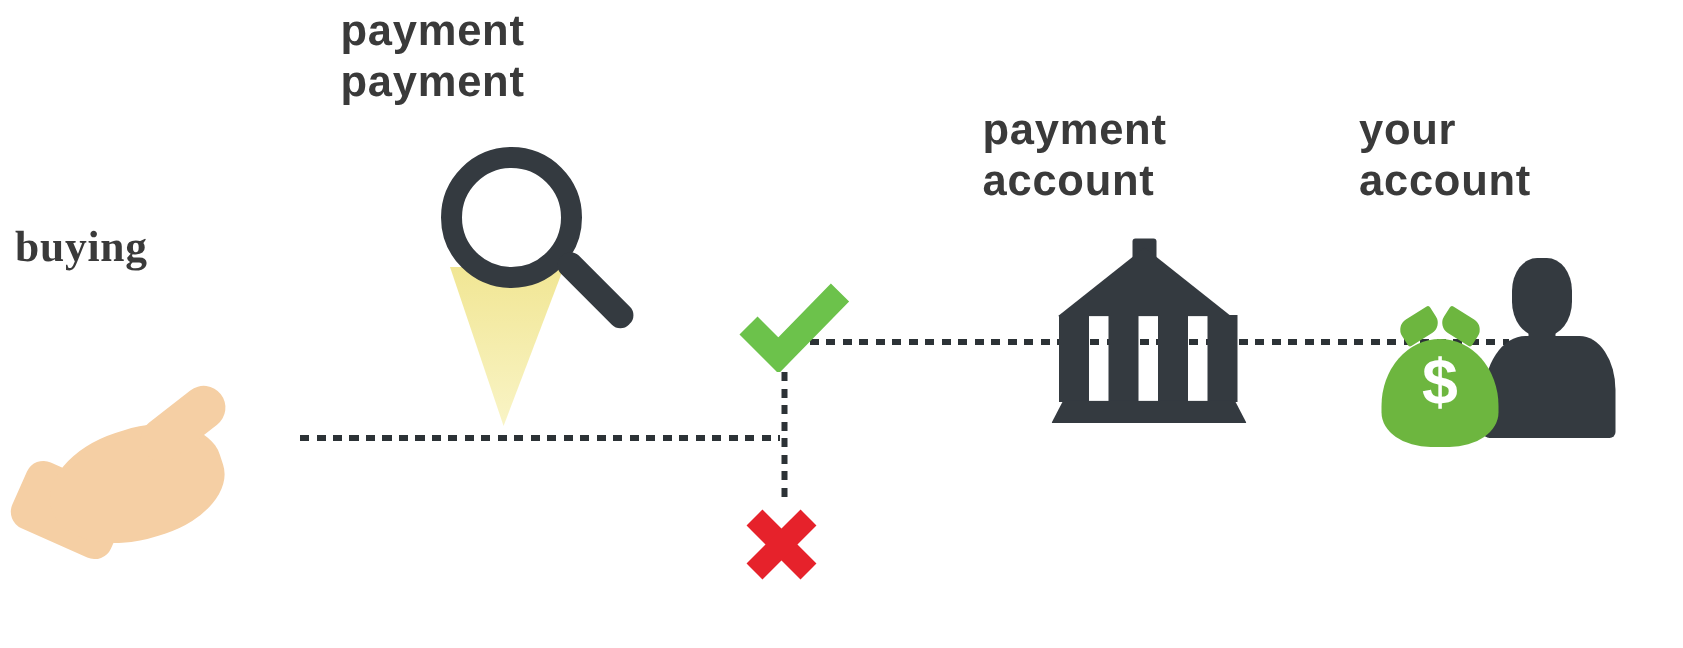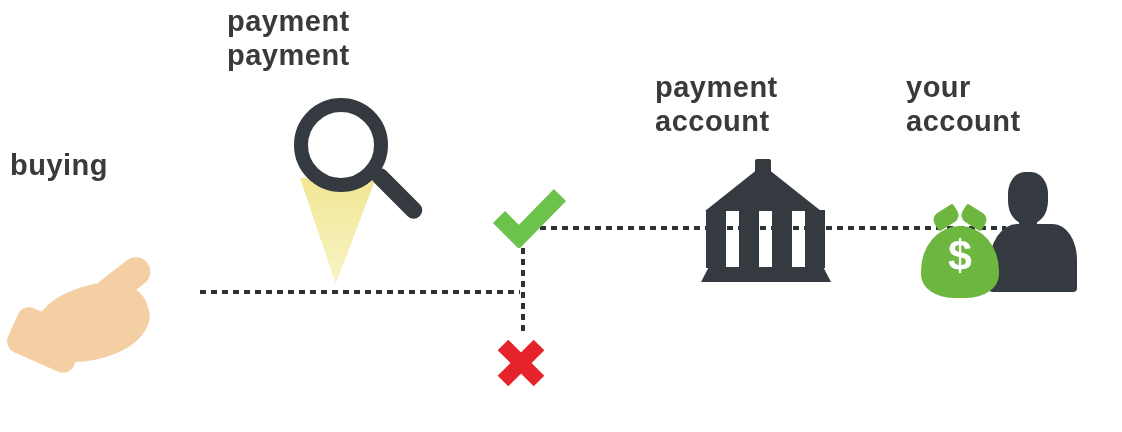--- a/index.html
+++ b/index.html
@@ -16,21 +16,21 @@
   }
   html,body{margin:0;padding:0;background:#fff;}
   .stage{
     position:relative;width:1122px;height:432px;background:#ffffff;
     overflow:hidden;font-family:"Liberation Sans", sans-serif;
   }
   .label{
     position:absolute;width:220px;text-align:left;color:var(--text);
     font-size:29px;line-height:34px;font-weight:600;letter-spacing:0.5px;z-index:6;
   }
-  .lbl-buying{left:10px;top:148px;}
+  .lbl-buying{left:10px;top:148px;font-family:Liberation Serif, serif;}
   .lbl-gateway{left:227px;top:4px;}
   .lbl-merchant{left:655px;top:70px;}
   .lbl-your{left:906px;top:70px;}
 
   
   .dash-h{position:absolute;height:4px;z-index:1;
     background-image:repeating-linear-gradient(to right,var(--dash) 0 6px,transparent 6px 11px);}
   .dash-v{position:absolute;width:4px;z-index:1;
     background-image:repeating-linear-gradient(to bottom,var(--dash) 0 6px,transparent 6px 11px);}
   .line-card{left:200px;top:290px;width:320px;}

